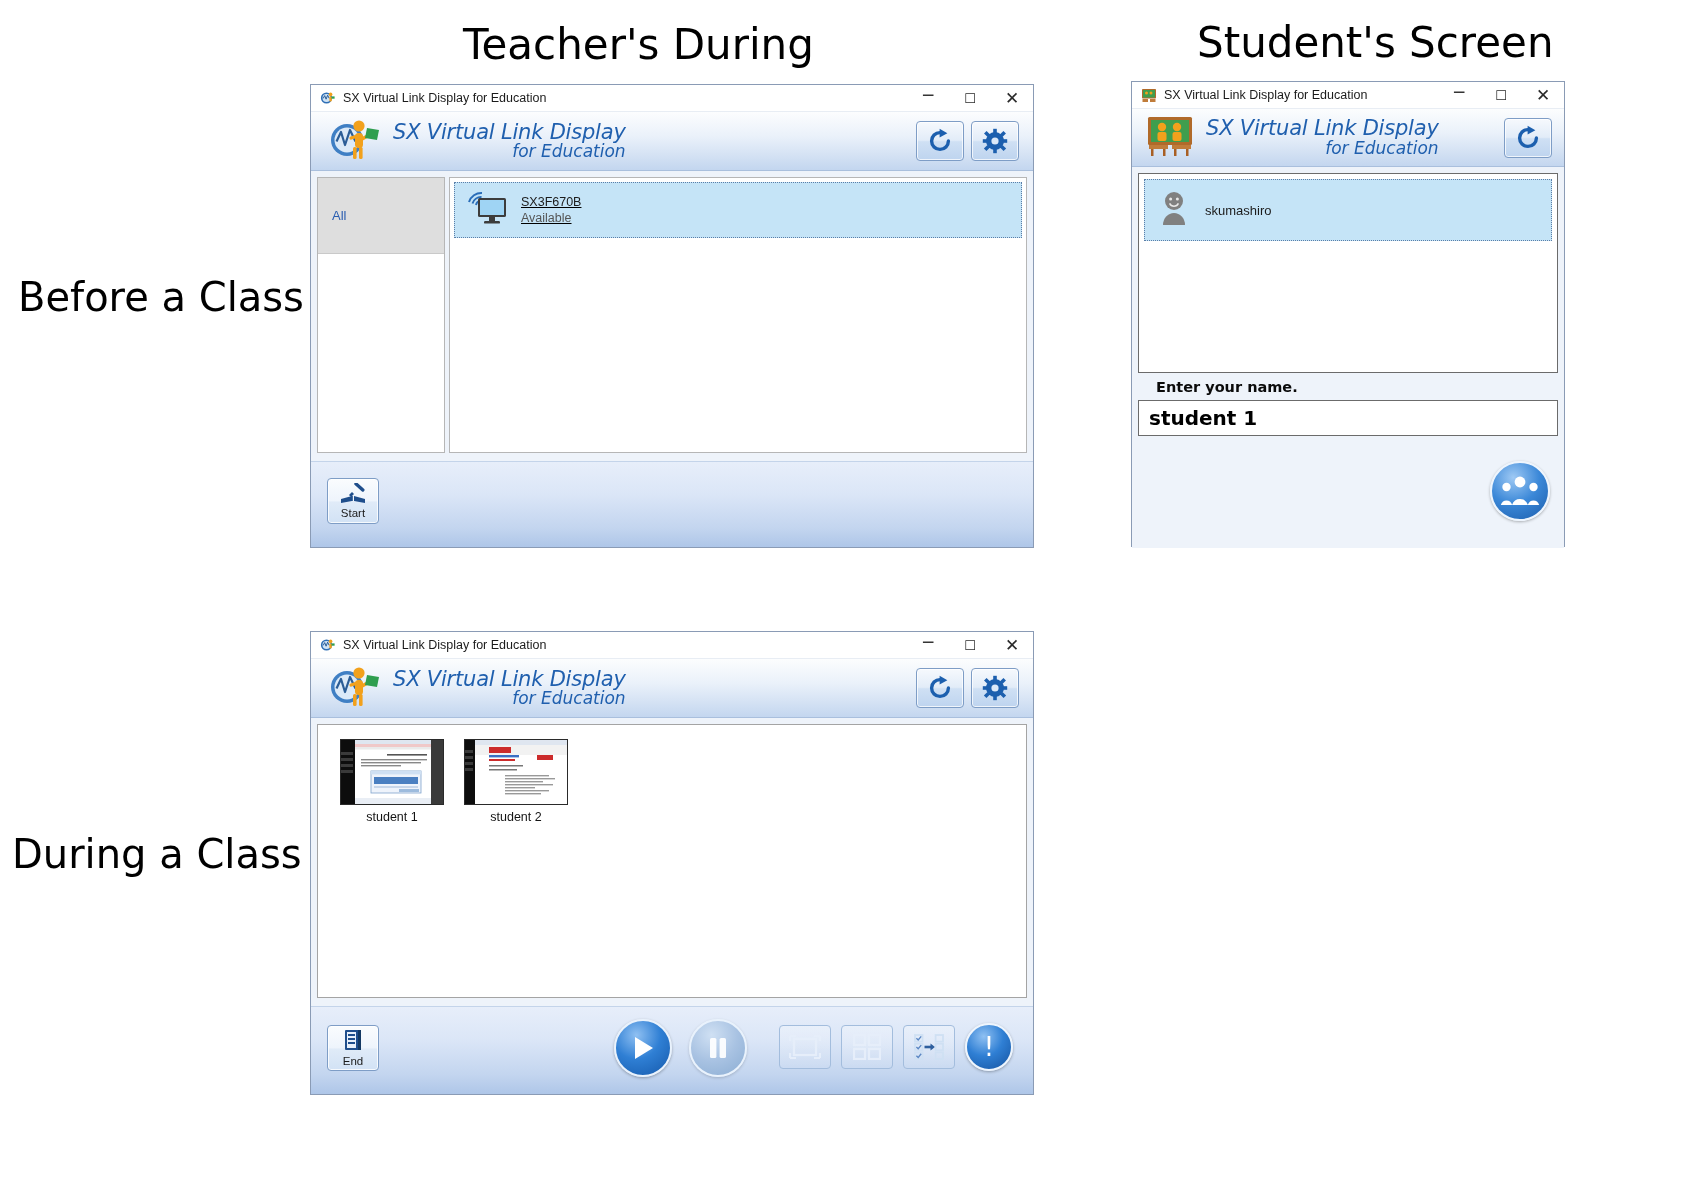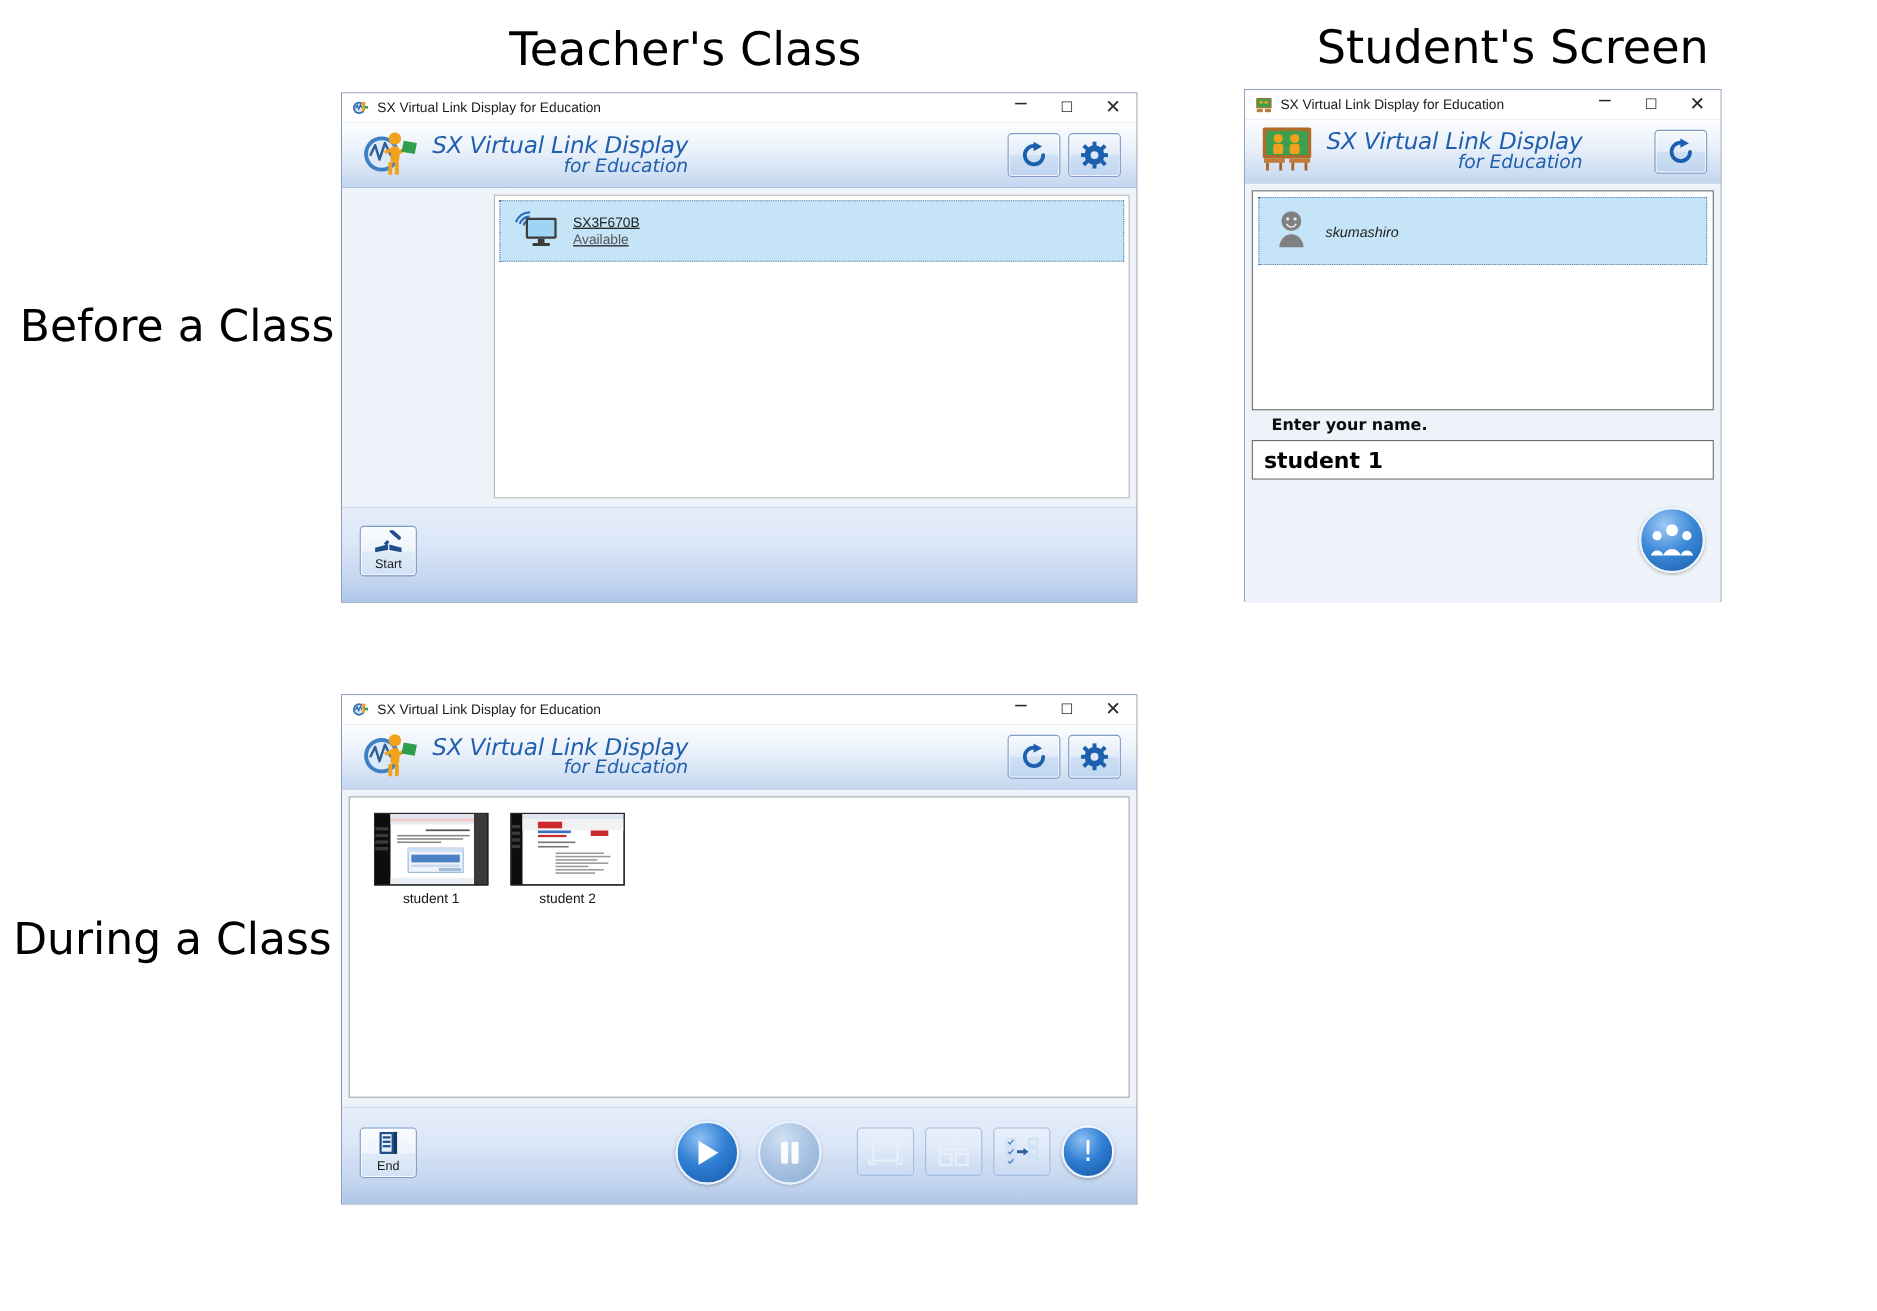--- a/index.html
+++ b/index.html
@@ -238,21 +238,21 @@
   }
   .stu-item {
     margin: 5px;
     height: 62px;
     background: #c5e4f7;
     border: 1px dotted #5a7ea8;
     display: flex; align-items: center;
     padding-left: 14px;
   }
   .stu-name {
-    font-size: 13px; color: #1c1c1c; margin-left: 16px; font-style: italic;
+    font-size: 13px; color: #1c1c1c; margin-left: 16px;
   }
   .enter-label {
     position: absolute;
     font-size: 14.5px;
     font-weight: bold;
     color: #0b0b0b;
     font-family: "DejaVu Sans", sans-serif;
   }
   .name-input {
     position: absolute;
@@ -293,21 +293,21 @@
     color: #141414;
     margin-top: 5px;
     font-family: "Liberation Sans", sans-serif;
   }
 </style>
 </head>
 <body>
 
 <div class="page">
 
-  <div class="col-title" id="teacher-heading">Teacher's Class</div>
+  <div class="col-title" id="teacher-heading">Teacher's During</div>
   <div class="col-title" id="student-heading">Student's Screen</div>
 
   <div class="row-label" id="label-before">Before a Class</div>
   <div class="row-label" id="label-during">During a Class</div>
 
   <div class="win" style="left:310px; top:84px; width:724px; height:464px;">
 
     <div class="win-titlebar">
       <span class="win-title-icon">
         <svg width="16" height="16" viewBox="0 0 16 16">
@@ -366,20 +366,23 @@
               <rect x="19.2" y="3.6" width="3.6" height="5" transform="rotate(45 21 6)"></rect>
               <rect x="3.2" y="17.6" width="3.6" height="5" transform="rotate(45 5 20)"></rect>
             </g>
             <circle cx="13" cy="13" r="3.6" fill="#dbe8f8"></circle>
           </svg>
         </span>
       </span>
     </div>
 
     <div class="content-area" style="left:0; top:86px; width:722px; height:290px;">
+      <div class="group-col" style="left:6px; top:6px; width:128px; height:276px;">
+        <div class="group-all">All</div>
+      </div>
       <div class="device-col" style="left:138px; top:6px; width:578px; height:276px;">
         <div class="device-item">
           <span>
             <svg width="44" height="36" viewBox="0 0 44 36">
               <path d="M4 12 A13 13 0 0 1 17 3" stroke="#2a6db8" stroke-width="2" fill="none"></path>
               <path d="M7.5 13.5 A9 9 0 0 1 16.5 7" stroke="#2a6db8" stroke-width="2" fill="none"></path>
               <path d="M11 15 A5 5 0 0 1 16 11" stroke="#2a6db8" stroke-width="2" fill="none"></path>
               <rect x="13" y="8" width="28" height="19" rx="1.6" fill="#3c3c3c"></rect>
               <rect x="15" y="10" width="24" height="15" fill="#9fd4f4"></rect>
               <rect x="24" y="27" width="6" height="4" fill="#3c3c3c"></rect>

